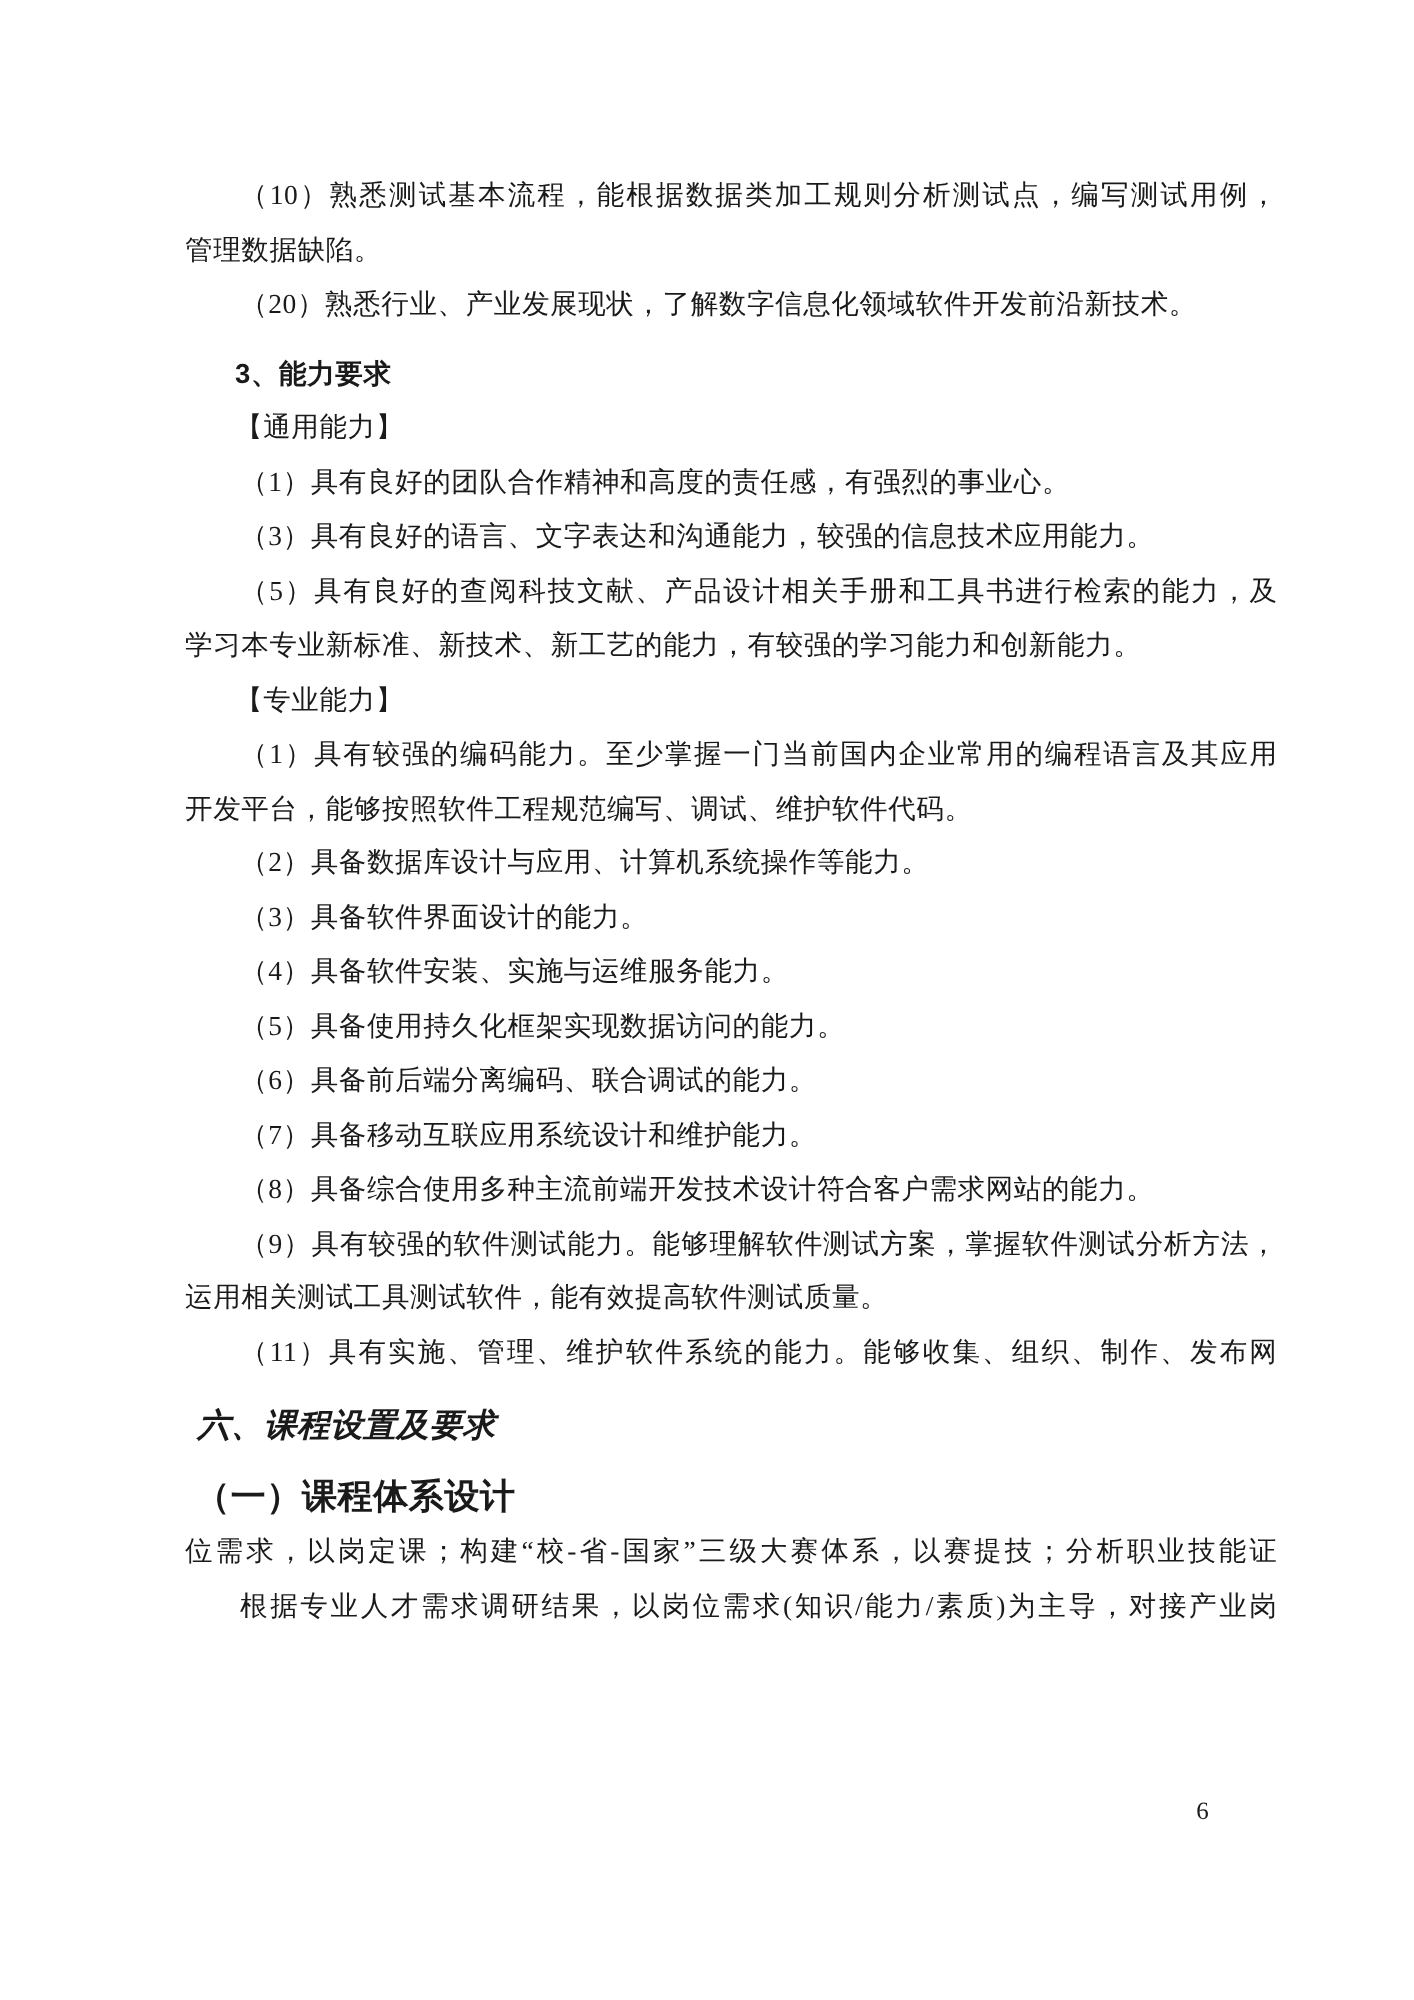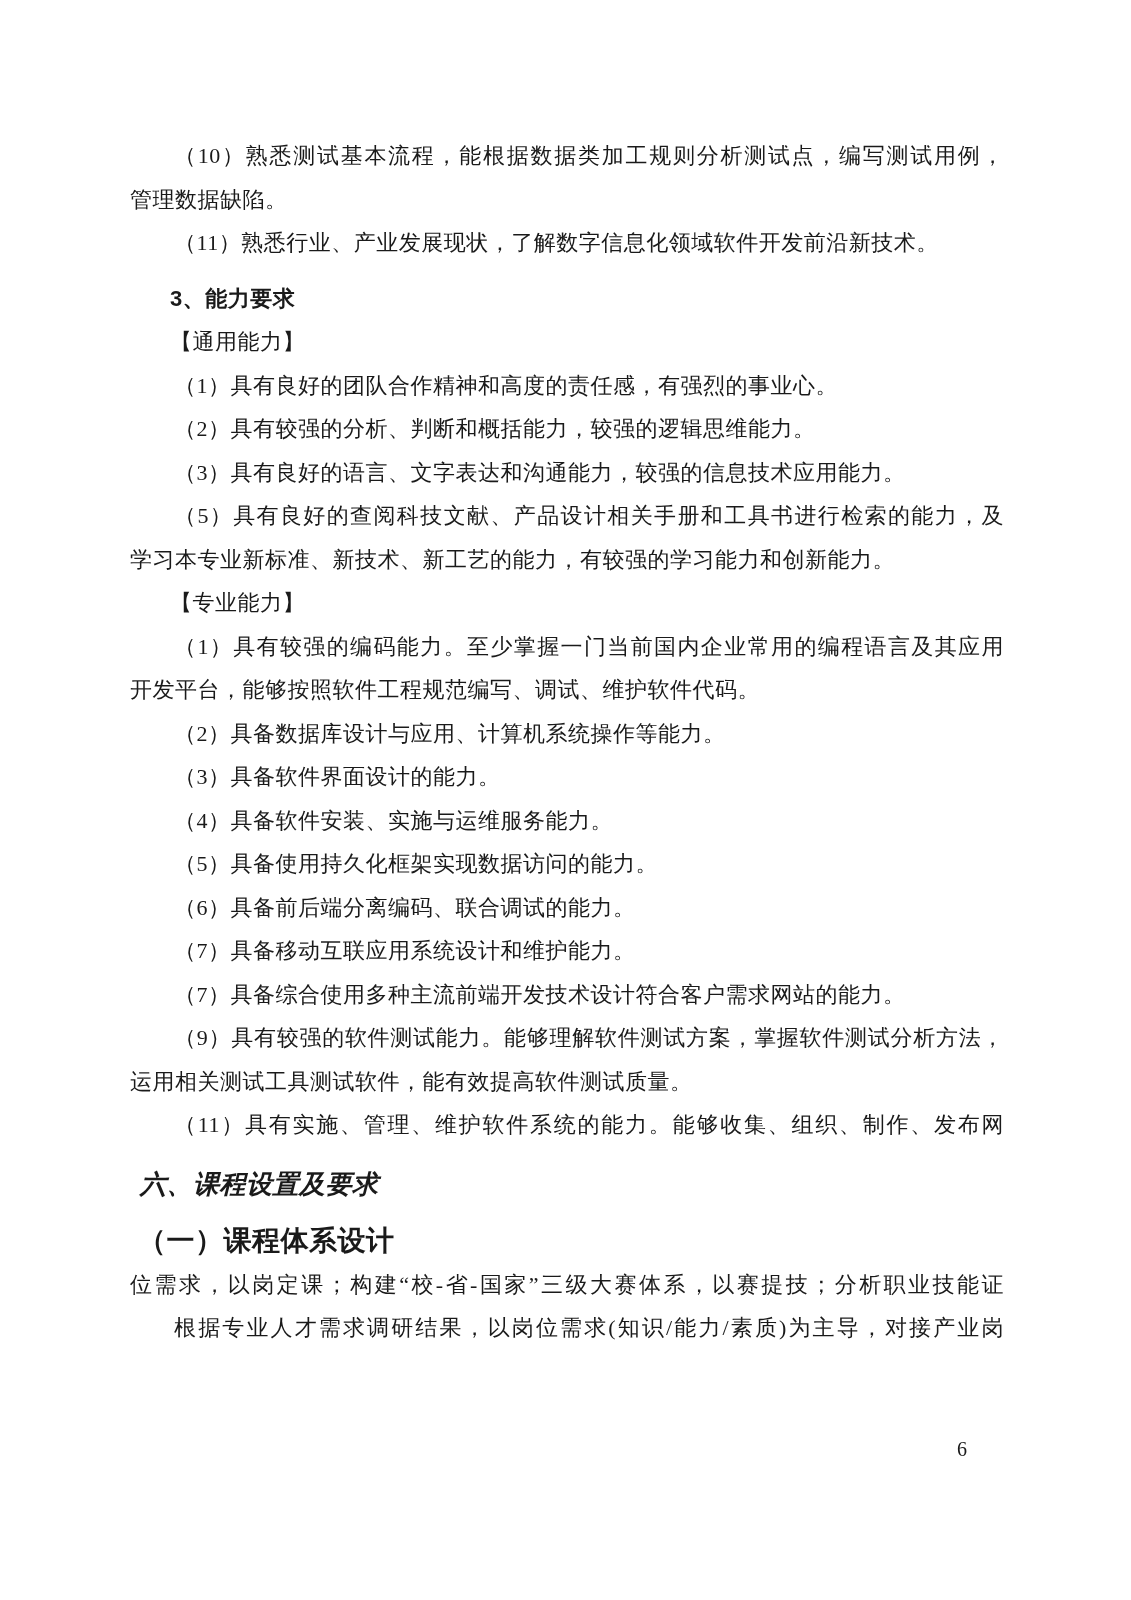--- a/index.html
+++ b/index.html
@@ -6,21 +6,21 @@
   .page{
     position:relative;
     width:1131px;height:1600px;
     background:#ffffff;
     color:#1a1a1a;
     font-family:"Liberation Serif","DejaVu Serif",serif;
     overflow:hidden;
   }
   .content{
     position:absolute;
-    left:130px;top:134px;
+    left:148px;top:134px;
     width:874px;
   }
   .line{
     font-size:22px;
     line-height:43.5px;
     text-align:justify;
     text-align-last:left;
     letter-spacing:0.5px;
   }
   .line.fill{ text-align-last:justify; }
@@ -63,38 +63,35 @@
 
 <div class="page">
   <div class="content">
 
     <div>
       <div class="line fill indent">（10）熟悉测试基本流程，能根据数据类加工规则分析测试点，编写测试用例，</div>
       <div class="line">管理数据缺陷。</div>
     </div>
 
     <div>
-      <div class="line indent">（11）熟悉行业、产业发展现状，了解数字信息化领域软件开发前沿新技术。</div>
+      <div class="line indent">（20）熟悉行业、产业发展现状，了解数字信息化领域软件开发前沿新技术。</div>
     </div>
 
     <div class="h-sub">
       <div class="line">3、能力要求</div>
     </div>
 
     <div class="label">
       <div class="line">【通用能力】</div>
     </div>
 
     <div>
       <div class="line indent">（1）具有良好的团队合作精神和高度的责任感，有强烈的事业心。</div>
     </div>
 
-    <div>
-      <div class="line indent">（2）具有较强的分析、判断和概括能力，较强的逻辑思维能力。</div>
-    </div>
 
     <div>
       <div class="line indent">（3）具有良好的语言、文字表达和沟通能力，较强的信息技术应用能力。</div>
     </div>
 
     <div>
       <div class="line fill indent">（5）具有良好的查阅科技文献、产品设计相关手册和工具书进行检索的能力，及</div>
       <div class="line">学习本专业新标准、新技术、新工艺的能力，有较强的学习能力和创新能力。</div>
     </div>
 
@@ -125,21 +122,21 @@
 
     <div>
       <div class="line indent">（6）具备前后端分离编码、联合调试的能力。</div>
     </div>
 
     <div>
       <div class="line indent">（7）具备移动互联应用系统设计和维护能力。</div>
     </div>
 
     <div>
-      <div class="line indent">（7）具备综合使用多种主流前端开发技术设计符合客户需求网站的能力。</div>
+      <div class="line indent">（8）具备综合使用多种主流前端开发技术设计符合客户需求网站的能力。</div>
     </div>
 
     <div>
       <div class="line fill indent">（9）具有较强的软件测试能力。能够理解软件测试方案，掌握软件测试分析方法，</div>
       <div class="line">运用相关测试工具测试软件，能有效提高软件测试质量。</div>
     </div>
 
     <div>
       <div class="line fill indent">（11）具有实施、管理、维护软件系统的能力。能够收集、组织、制作、发布网</div>
     </div>

